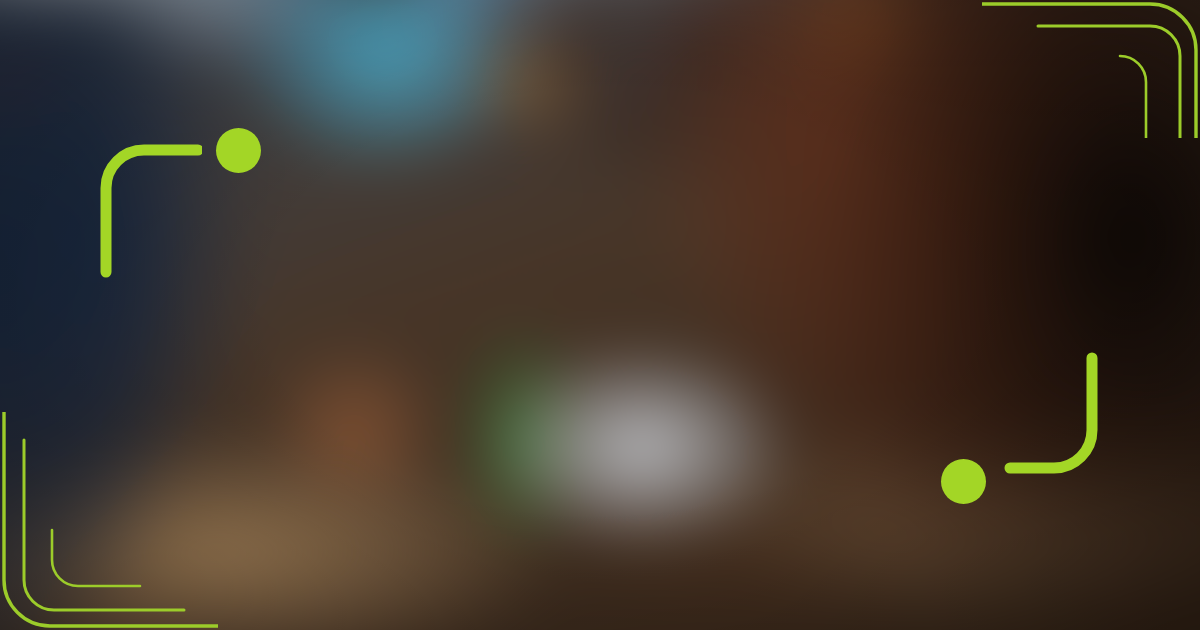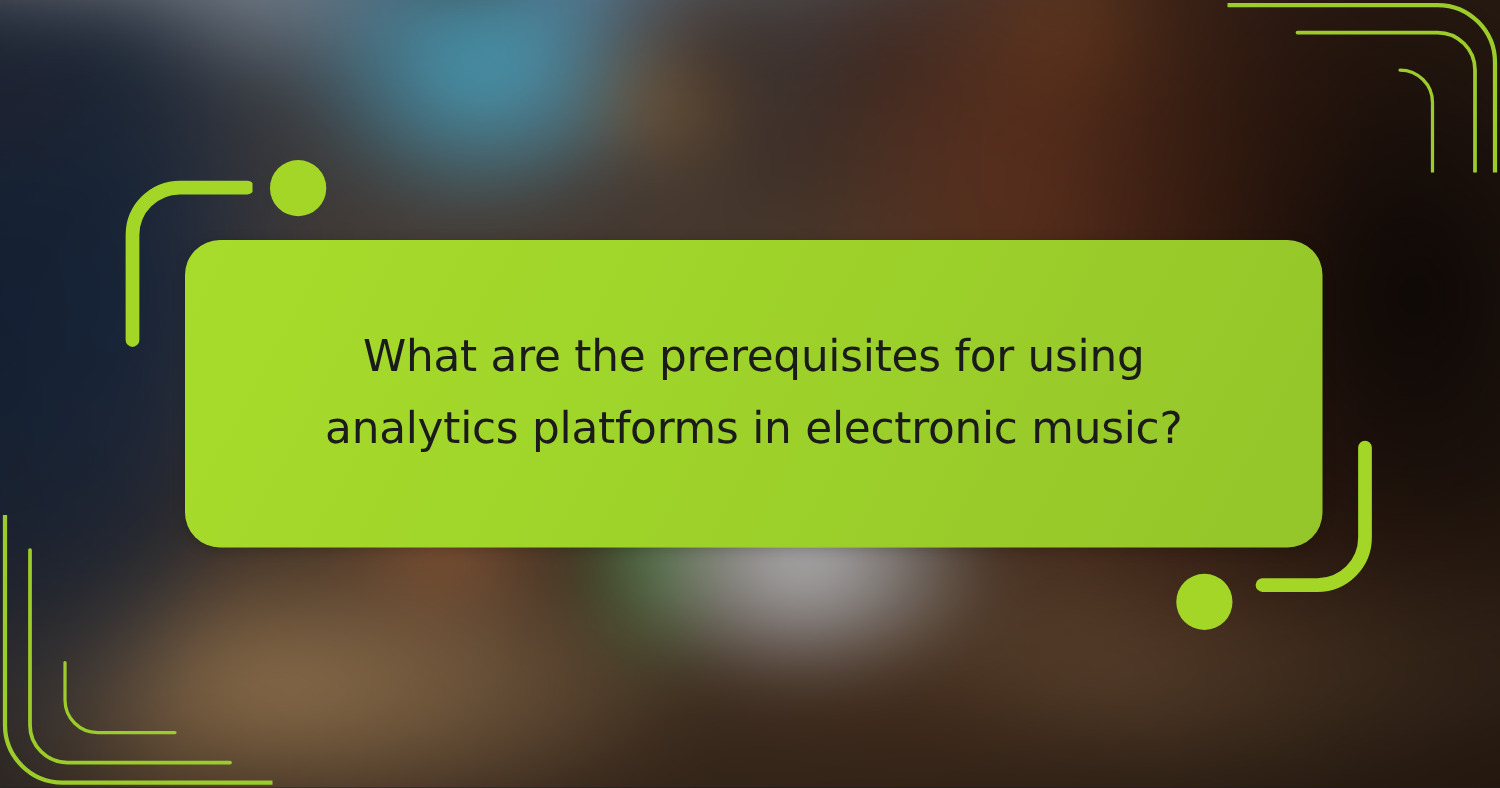--- a/index.html
+++ b/index.html
@@ -139,17 +139,14 @@
     <path d="M102 18 H48 A38 38 0 0 0 10 56 V140" fill="none" stroke="#a3d626" stroke-width="11" stroke-linecap="round"></path>
   </svg>
 
   <svg class="accent-arc br" width="110" height="146" viewBox="0 0 110 146">
     <path d="M92 8 V80 A38 38 0 0 1 54 118 H10" fill="none" stroke="#a3d626" stroke-width="11" stroke-linecap="round"></path>
   </svg>
 
   <div class="dot tl"></div>
   <div class="dot br"></div>
 
-  <div class="card">
-    <div class="card-text">What are the prerequisites for using analytics platforms in electronic music?</div>
-  </div>
 
 </div>
 
 </body></html>

